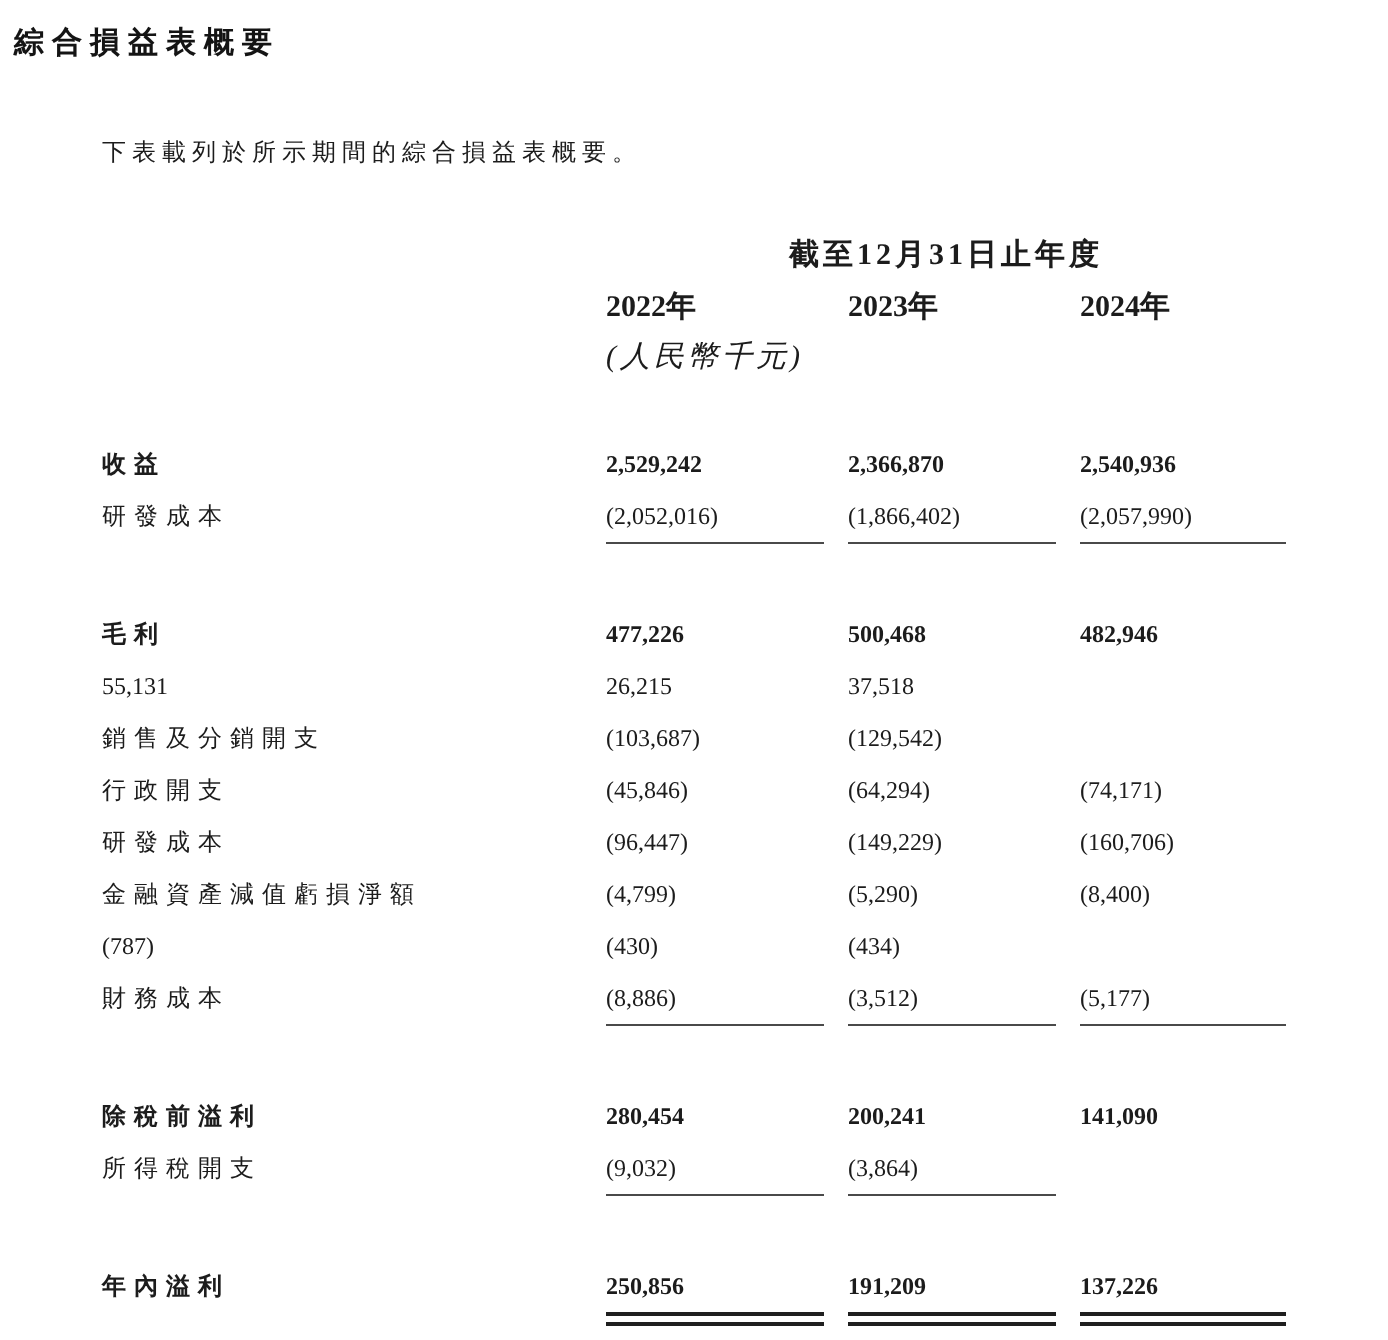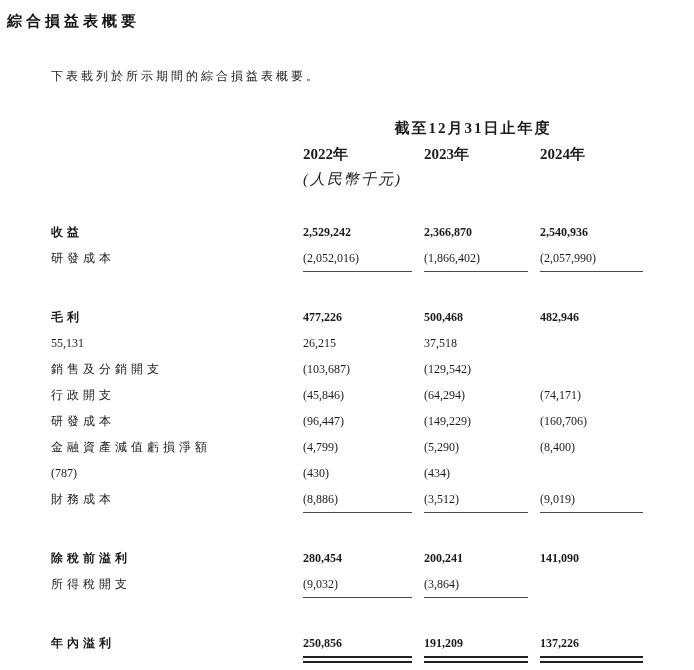--- a/index.html
+++ b/index.html
@@ -139,21 +139,21 @@
           </div>
           <div class="grid row">
             <div class="cell num"><span class="val paren">(787)</span></div>
             <div class="cell num"><span class="val paren">(430)</span></div>
             <div class="cell num"><span class="val paren">(434)</span></div>
           </div>
           <div class="grid row">
             <div class="cell label">財務成本</div>
             <div class="cell num ul"><span class="val paren">(8,886)</span></div>
             <div class="cell num ul"><span class="val paren">(3,512)</span></div>
-            <div class="cell num ul"><span class="val paren">(9,019)</span></div>
+            <div class="cell num ul"><span class="val paren">(5,177)</span></div>
           </div>
         </div>
         <div class="section">
           <div class="grid row bold">
             <div class="cell label">除稅前溢利</div>
             <div class="cell num"><span class="val">280,454</span></div>
             <div class="cell num"><span class="val">200,241</span></div>
             <div class="cell num"><span class="val">141,090</span></div>
           </div>
           <div class="grid row">

